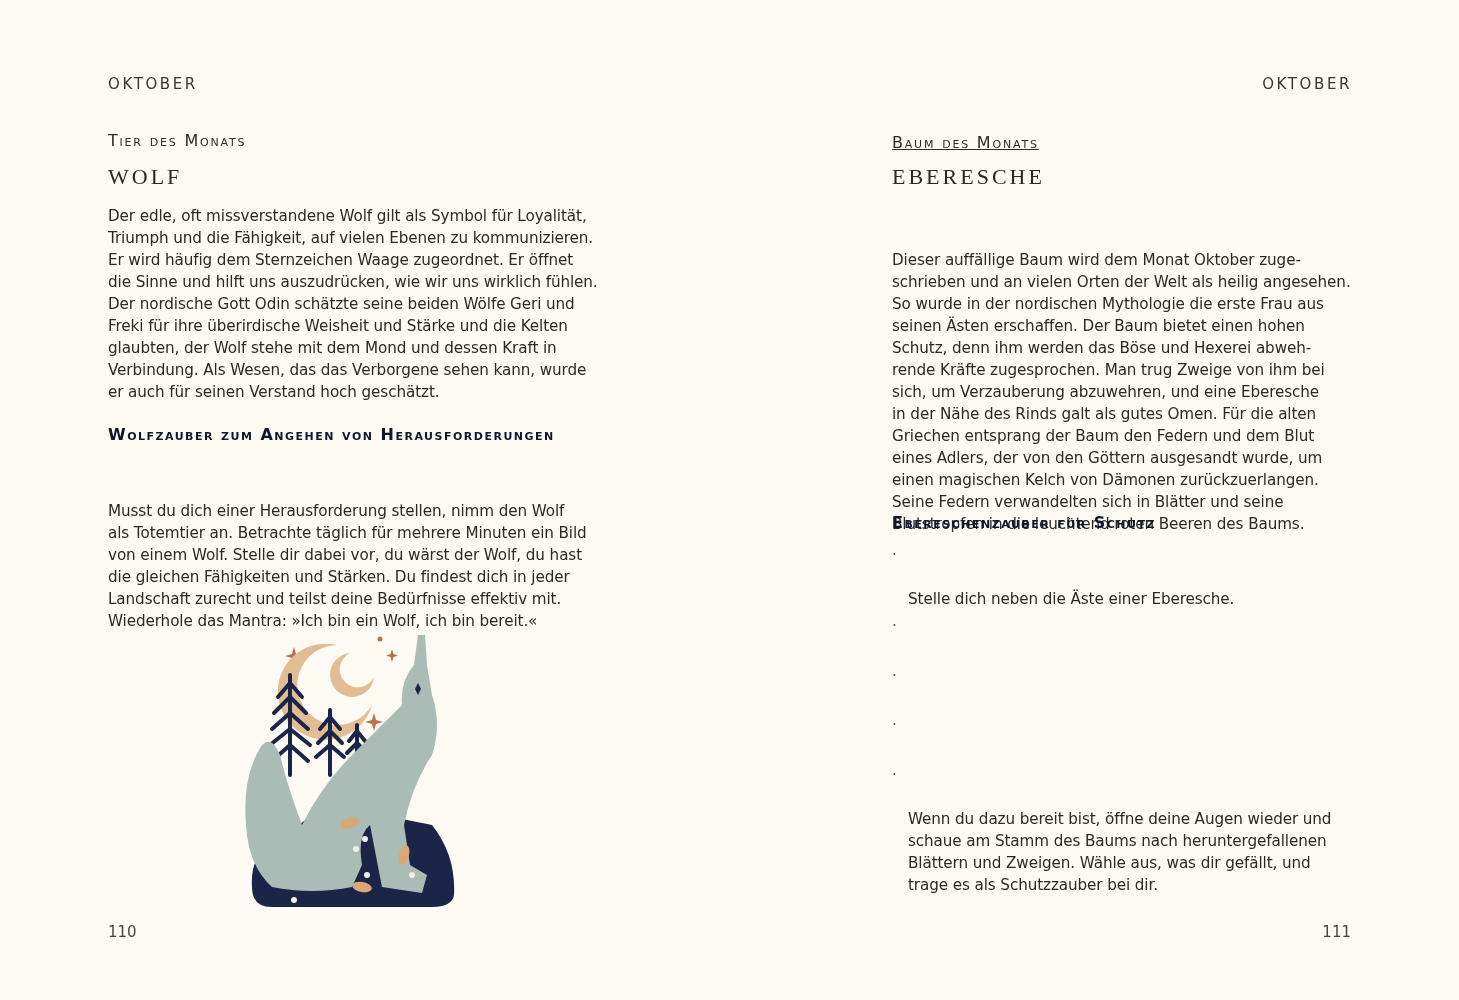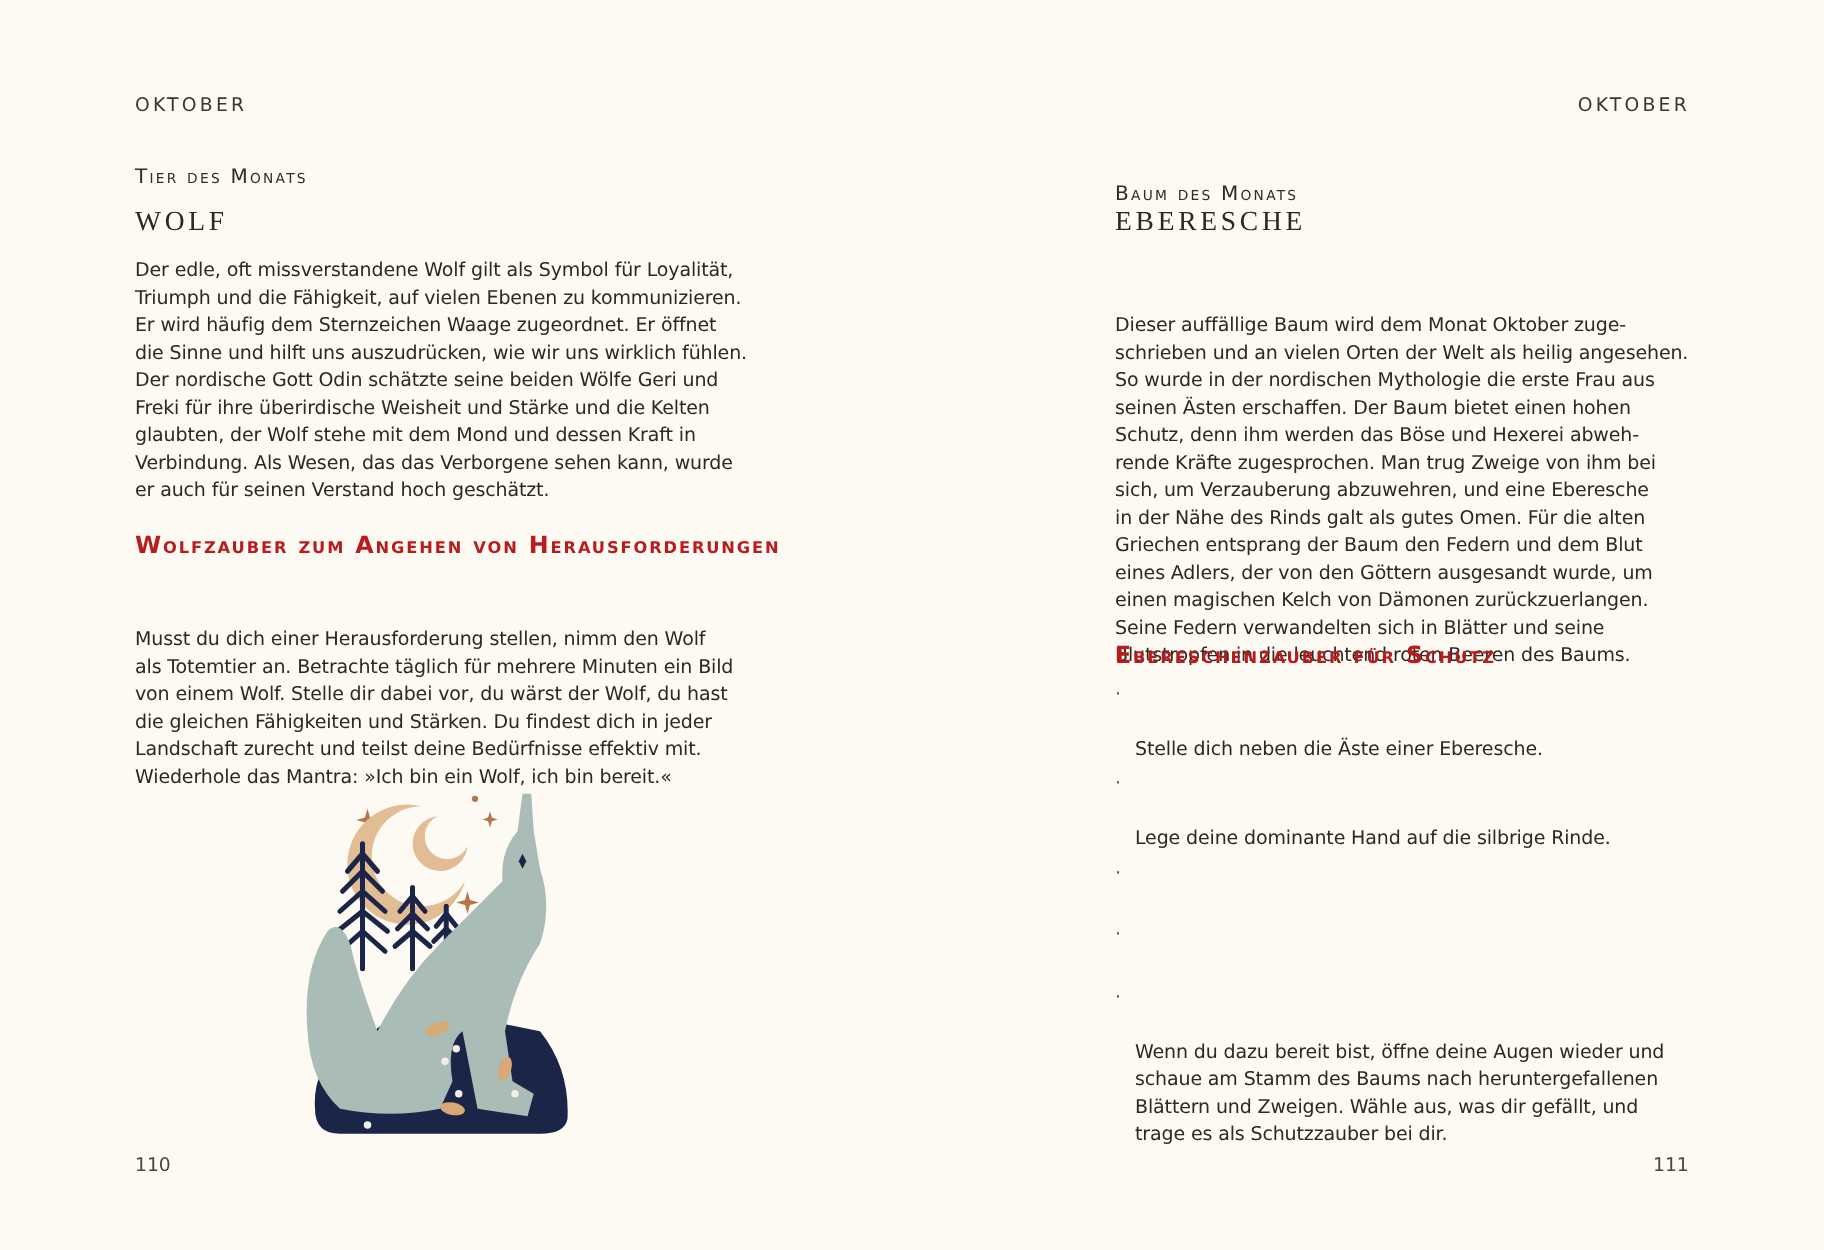--- a/index.html
+++ b/index.html
@@ -40,21 +40,21 @@
       position: absolute;
       font-family: "DejaVu Sans", sans-serif;
       font-size: 15.2px; line-height: 22px; color: #2c2824;
       margin: 0;
       white-space: pre-line;
       letter-spacing: -0.1px;
     }
     .subhead {
       position: absolute;
       font-family: "DejaVu Sans", sans-serif;
-      font-size: 19px; letter-spacing: 1.5px; color: #b91c1c;
+      font-size: 16px; letter-spacing: 1.5px; color: #0f172a;
       font-variant: small-caps; font-weight: 600;
     }
     .bullets {
       position: absolute; margin: 0; padding: 0; list-style: none;
       font-family: "DejaVu Sans", sans-serif;
       font-size: 15.2px; line-height: 22px; color: #2c2824;
       letter-spacing: -0.1px;
     }
     .bullets li { position: relative; padding-left: 16px; margin-bottom: 5.4px; white-space: pre-line; }
     .bullets .dot {
@@ -138,21 +138,21 @@
         <circle cx="62" cy="275" r="3"></circle>
       </g>
     </svg>
   </div>
 
   <div class="folio">110</div>
 </div>
 
 <div class="page page-right">
   <div class="running-head">OKTOBER</div>
-  <div class="kicker" style="left:162px; top:145px;">Baum des Monats</div>
+  <div class="kicker" style="left:162px; top:133px;text-decoration:underline;">Baum des Monats</div>
   <div class="title" style="left:162px; top:164px;">EBERESCHE</div>
   <p class="body-text" style="left:162px; top:205px; width:480px;margin-top:44px;">Dieser auffällige Baum wird dem Monat Oktober zuge-
 schrieben und an vielen Orten der Welt als heilig angesehen.
 So wurde in der nordischen Mythologie die erste Frau aus
 seinen Ästen erschaffen. Der Baum bietet einen hohen
 Schutz, denn ihm werden das Böse und Hexerei abweh-
 rende Kräfte zugesprochen. Man trug Zweige von ihm bei
 sich, um Verzauberung abzuwehren, und eine Eberesche
 in der Nähe des Rinds galt als gutes Omen. Für die alten
 Griechen entsprang der Baum den Federn und dem Blut
@@ -162,21 +162,20 @@
 Blutstropfen in die leuchtend roten Beeren des Baums.</p>
   <div class="subhead" style="left:162px; top:513px;">Ebereschenzauber für Schutz</div>
 
   <ul class="bullets" style="left:162px; top:544px; width:480px;">
     <li>
       <span class="dot">·</span>
       <span>Stelle dich neben die Äste einer Eberesche.</span>
     </li>
     <li>
       <span class="dot">·</span>
-      <span>Lege deine dominante Hand auf die silbrige Rinde.</span>
     </li>
     <li>
       <span class="dot">·</span>
     </li>
     <li>
       <span class="dot">·</span>
     </li>
     <li>
       <span class="dot">·</span>
       <span>Wenn du dazu bereit bist, öffne deine Augen wieder und

